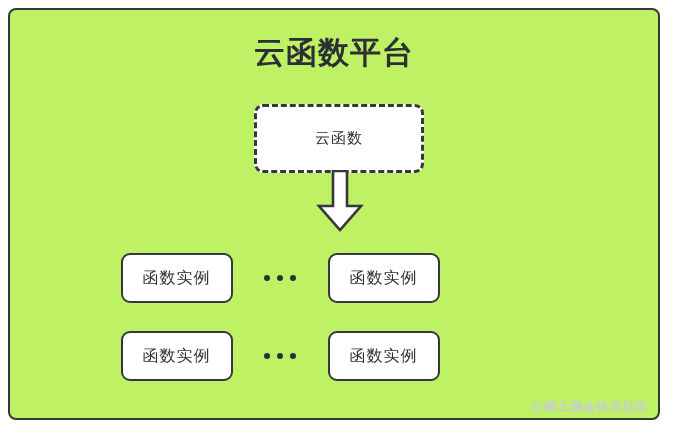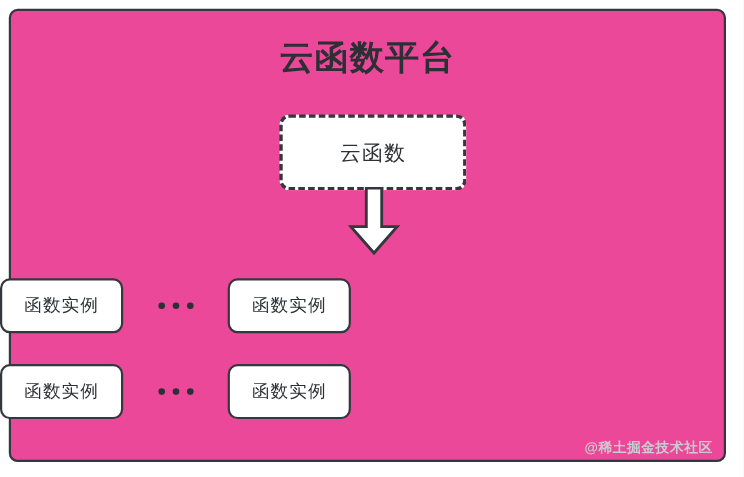--- a/index.html
+++ b/index.html
@@ -24,21 +24,21 @@
   
   .platform-frame {
     position: absolute;
     left: 8px;
     top: 8px;
     width: 652px;
     height: 412px;
     box-sizing: border-box;
     border: 2.5px solid #34373c;
     border-radius: 8px;
-    background: #ec4899;
+    background: #bef264;
   }
 
   
   .platform-title {
     position: absolute;
     left: 0;
     top: 22px;
     width: 100%;
     text-align: center;
     font-size: 31px;
@@ -57,21 +57,21 @@
     height: 69px;
     box-sizing: border-box;
     border: 3px dashed #34373c;
     border-radius: 9px;
     background: #ffffff;
     display: flex;
     align-items: center;
     justify-content: center;
   }
   .cloud-fn-label {
-    font-size: 19px;
+    font-size: 15px;
     color: #2c2f34;
     letter-spacing: 1px;
   }
 
   
   .down-arrow {
     position: absolute;
     left: 312px;
     top: 170px;
     width: 56px;
@@ -79,20 +79,21 @@
   }
 
   
   .instance-row {
     position: absolute;
     left: 0;
     width: 560px;
     height: 52px;
     display: flex;
     align-items: center;
+    justify-content: center;
   }
   .row-1 { top: 252px; }
   .row-2 { top: 330px; }
 
   .instance-box {
     box-sizing: border-box;
     width: 112px;
     height: 50px;
     border: 2.5px solid #34373c;
     border-radius: 9px;

